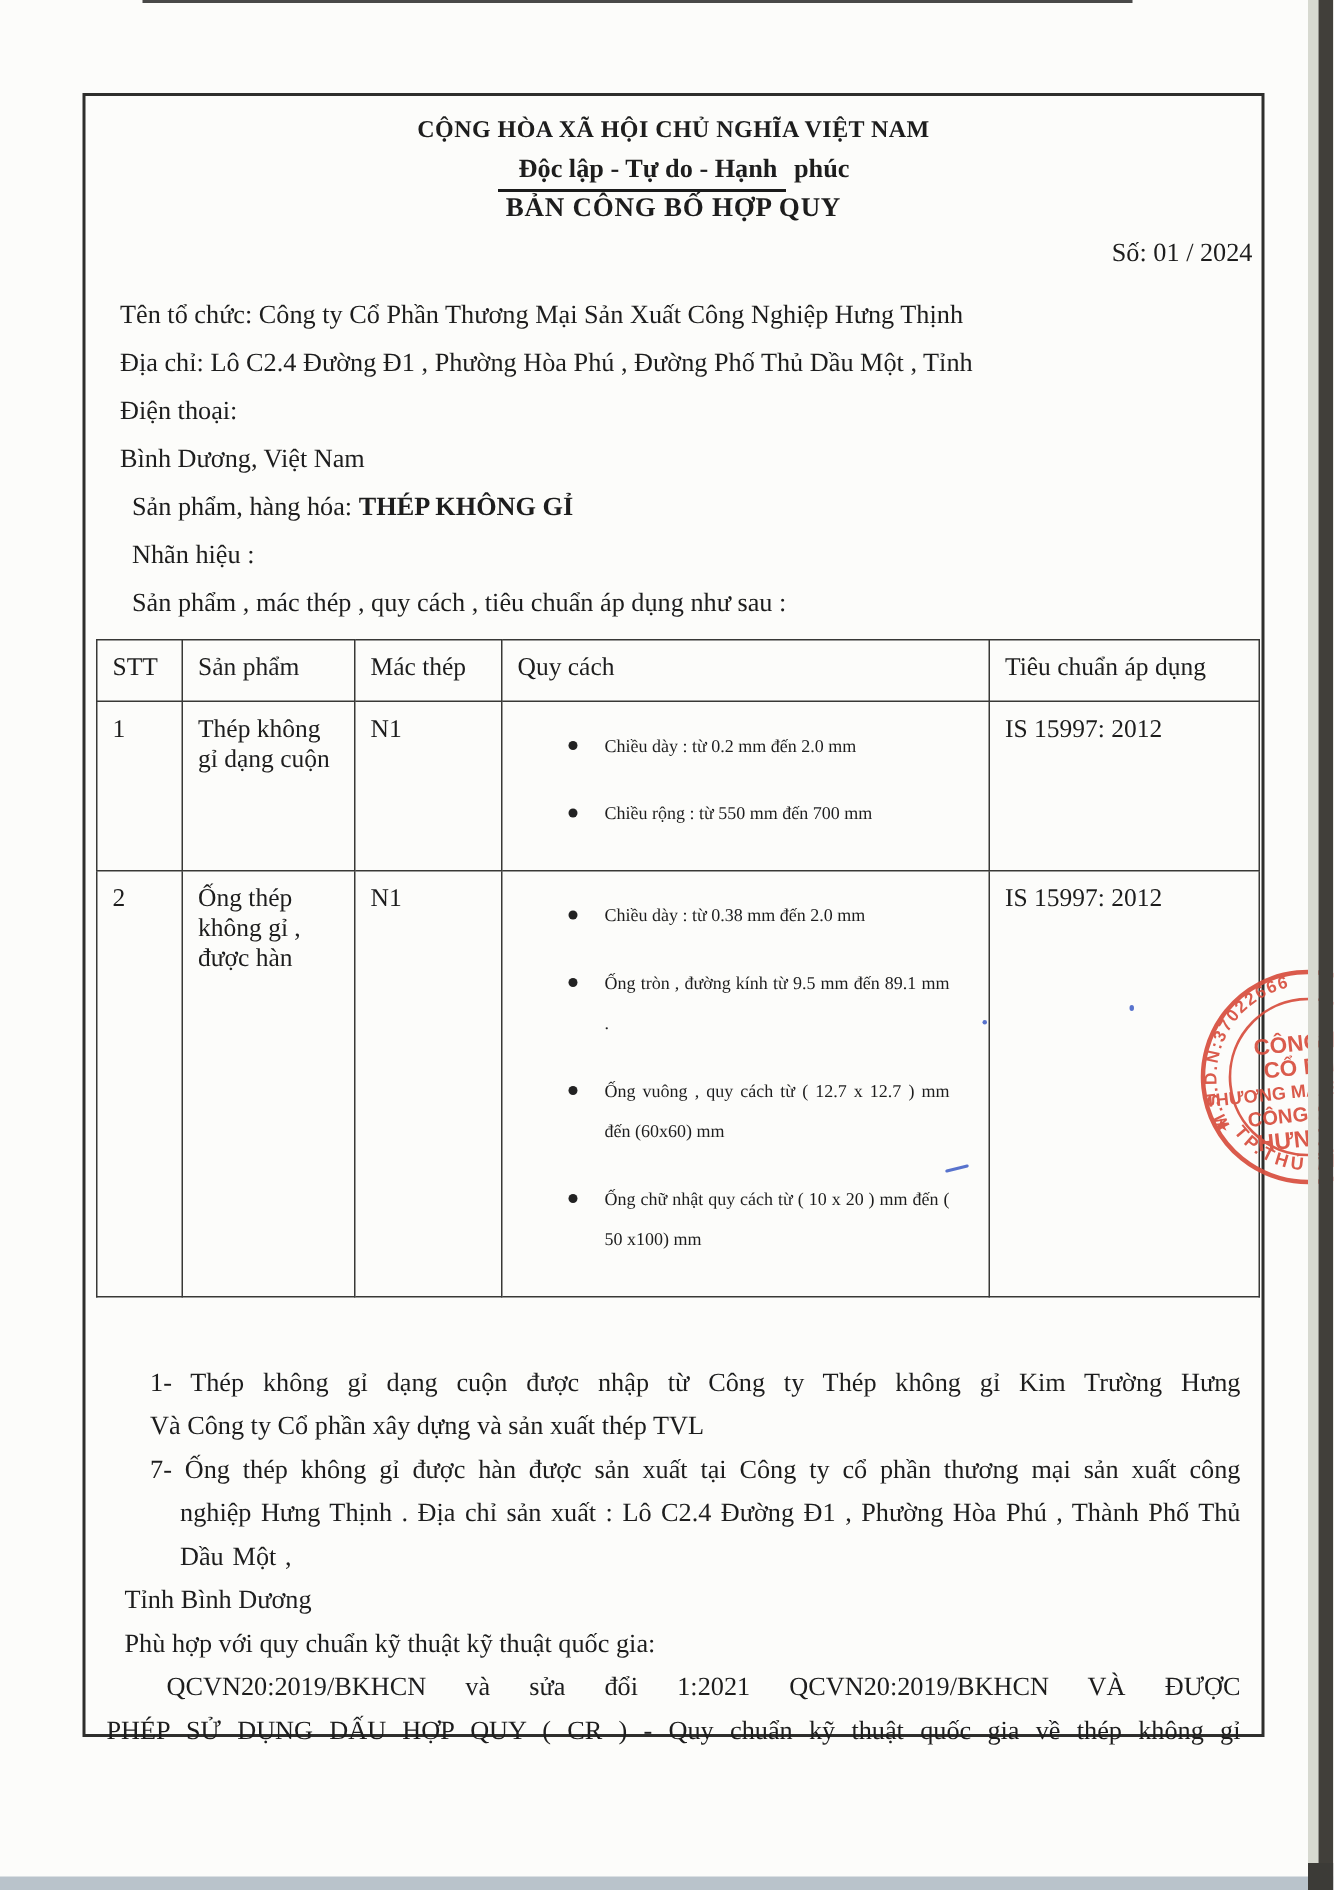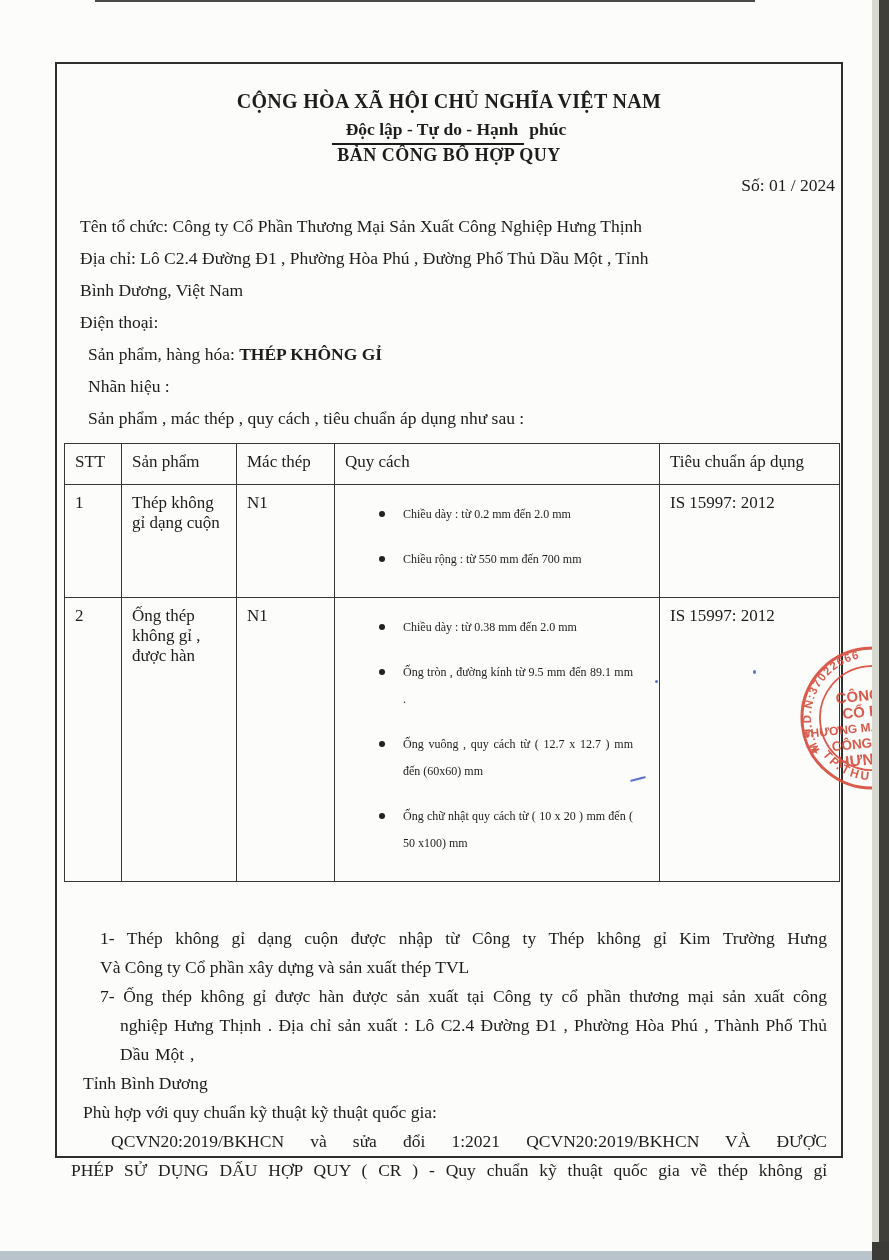--- a/index.html
+++ b/index.html
@@ -14,21 +14,21 @@
   .right-light { position:absolute; left:872px; top:0; width:7px;  height:1260px; background:#d7d9d0; }
   .right-dark  { position:absolute; left:879px; top:0; width:10px; height:1260px; background:#413f3a; }
   .bottom-bar  { position:absolute; left:0; top:1251px; width:889px; height:9px; background:#b9c3cb; }
   .corner-blk  { position:absolute; left:872px; top:1242px; width:17px; height:18px; background:#3c3b37; }
   
   .frame {
     position:absolute; left:55px; top:62px; width:788px; height:1096px;
     border:2px solid #2e2e2c; box-sizing:border-box; padding:12px 6px 0 6px;
   }
   
-  .nat-line1 { text-align:center; font-weight:bold; font-size:20px; letter-spacing:.3px; margin-top:14px; }
+  .nat-line1 { text-align:center; font-weight:bold; font-size:16px; letter-spacing:.3px; margin-top:2px; }
   .nat-line2 { text-align:center; font-weight:bold; font-size:17.5px; margin-top:6px; }
   .nat-line2 .u { display:inline-block; border-bottom:2.5px solid #1b1b1b; padding:0 6px 3px 14px; }
   .nat-line2 .tail { padding-left:5px; }
   .doc-title { text-align:center; font-weight:bold; font-size:18px; letter-spacing:.5px; }
   .doc-number { text-align:right; font-size:17.5px; margin-top:9px; }
   
   .org { margin:14px 10px 0 17px; font-size:17.5px; line-height:32px; }
   .org .indent { padding-left:8px; }
   .bold { font-weight:bold; }
   
@@ -83,22 +83,22 @@
     <div class="nat-line2">
       <span class="u">Độc lập - Tự do - Hạnh</span><span class="tail">phúc</span>
     </div>
 
     <div class="doc-title">BẢN CÔNG BỐ HỢP QUY</div>
     <div class="doc-number">Số: 01 / 2024</div>
 
     <div class="org">
       <div>Tên tổ chức: Công ty Cổ Phần Thương Mại Sản Xuất Công Nghiệp Hưng Thịnh</div>
       <div>Địa chỉ: Lô C2.4 Đường Đ1 , Phường Hòa Phú , Đường Phố Thủ Dầu Một , Tỉnh</div>
+      <div>Điện thoại:</div>
       <div>Bình Dương, Việt Nam</div>
-      <div>Điện thoại:</div>
       <div class="indent">
         <span>Sản phẩm, hàng hóa: </span><span class="bold">THÉP KHÔNG GỈ</span>
       </div>
       <div class="indent">Nhãn hiệu :</div>
       <div class="indent">Sản phẩm , mác thép , quy cách , tiêu chuẩn áp dụng như sau :</div>
     </div>
 
     <table class="spec">
       <colgroup>
         <col style="width:57px">

